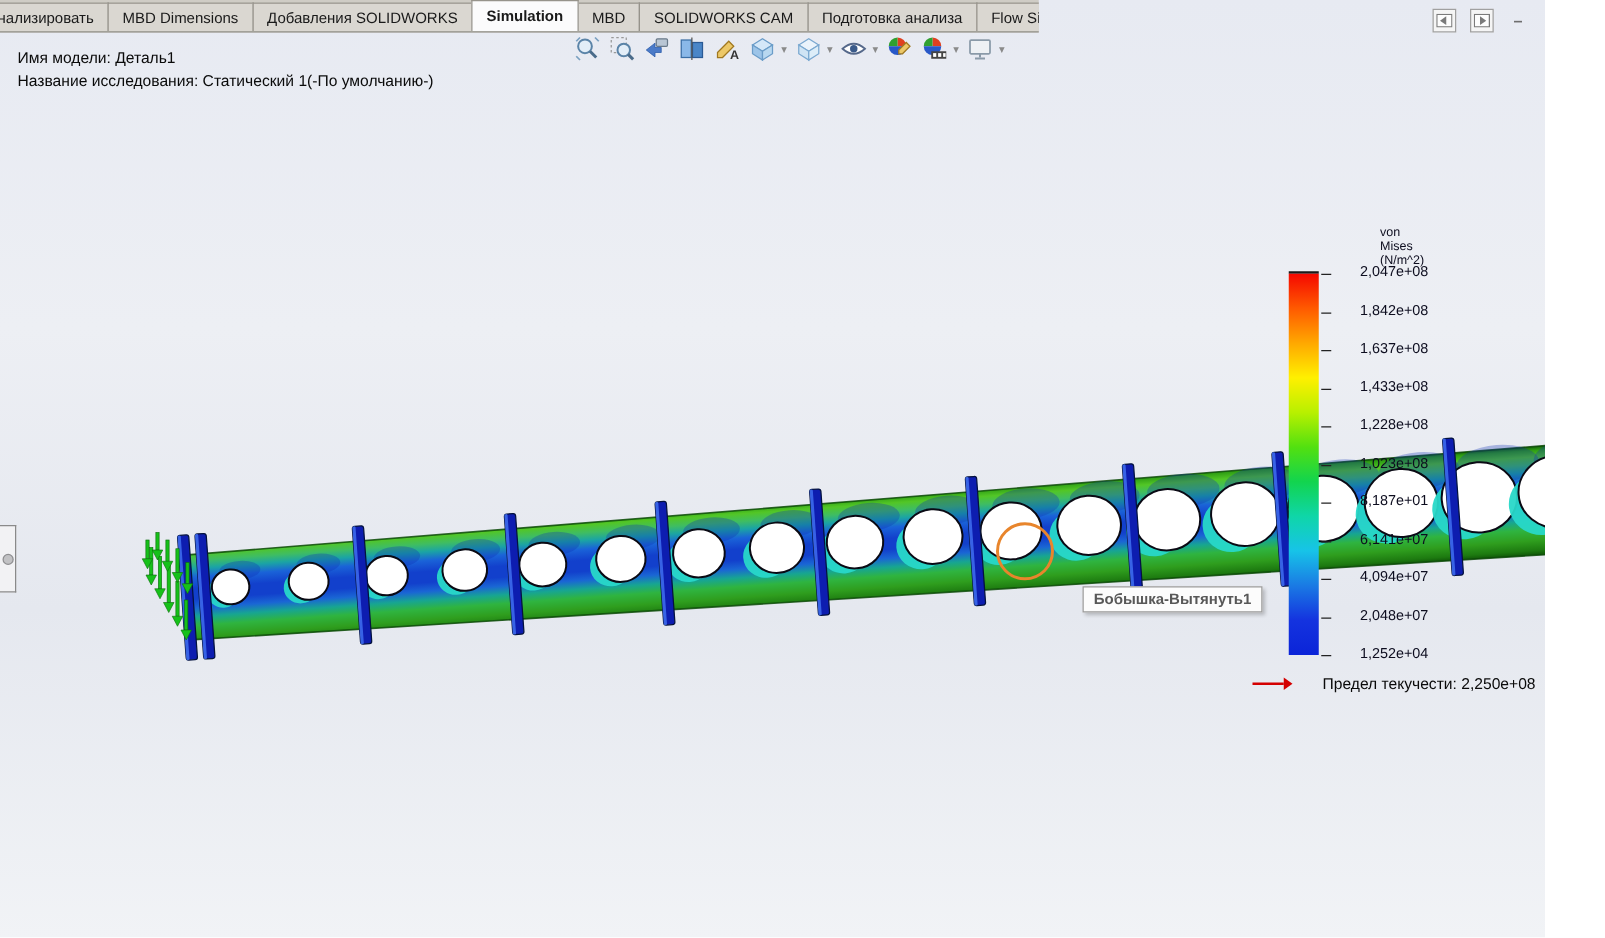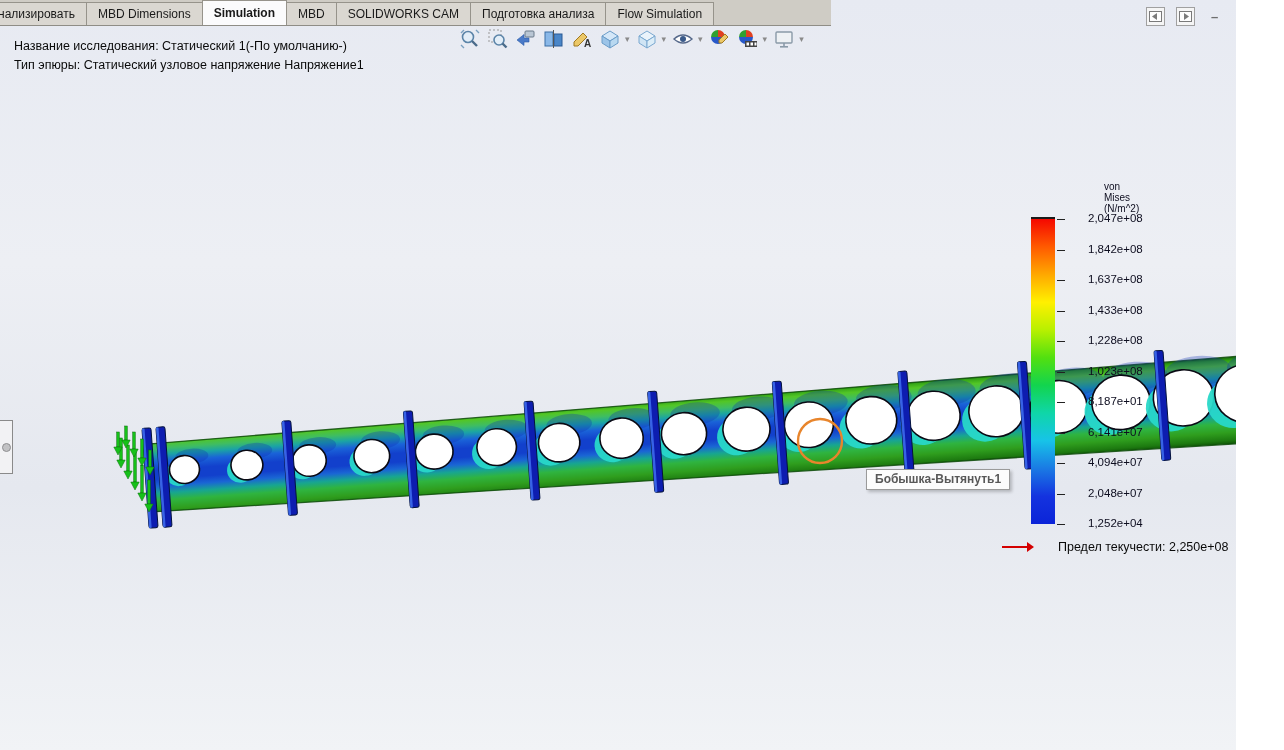--- a/index.html
+++ b/index.html
@@ -57,20 +57,21 @@
     background:#c2c2c4;border:1px solid #8f8f91;}
 </style>
 </head>
 <body>
 
 <div id="stage">
 
   <div id="tabstrip">
       <div class="tab clipped">нализировать</div>
       <div class="tab">MBD Dimensions</div>
+      <div class="tab">Добавления SOLIDWORKS</div>
       <div class="tab active">Simulation</div>
       <div class="tab">MBD</div>
       <div class="tab">SOLIDWORKS CAM</div>
       <div class="tab">Подготовка анализа</div>
       <div class="tab">Flow Simulation</div>
     </div>
 
   <div id="winctl">
       <div class="vc boxed">
         <svg width="13" height="11" viewBox="0 0 13 11">
@@ -83,22 +84,22 @@
   <rect x="0.5" y="0.5" width="12" height="10" fill="#fdfdfd" stroke="#7a7a7a"></rect>
   <polygon points="5,2 5,9 10,5.5" fill="#7a7a7a"></polygon>
         </svg>
       </div>
       <div class="vc" style="font-weight: bold;">–</div>
       <div class="vc">❐</div>
       <div class="vc">✕</div>
     </div>
 
   <div id="model-info">
+      <div>Имя модели: Деталь1</div>
       <div>Название исследования: Статический 1(-По умолчанию-)</div>
-      <div>Тип эпюры: Статический узловое напряжение Напряжение1</div>
     </div>
 
   <div id="hud">
       <div class="hud-btn">
         <span>
           <svg width="24" height="24" viewBox="0 0 24 24">
             <circle cx="10" cy="10" r="5.5" fill="#e3eef8" stroke="#5b84a8" stroke-width="1.6"></circle>
             <line x1="14" y1="14" x2="19" y2="19" stroke="#4a6b8a" stroke-width="2.4"></line>
             <path d="M3,6 l3,-3 M21,6 l-3,-3 M3,18 l3,3" stroke="#7aa0c0" stroke-width="1.4" fill="none"></path>
           </svg>

